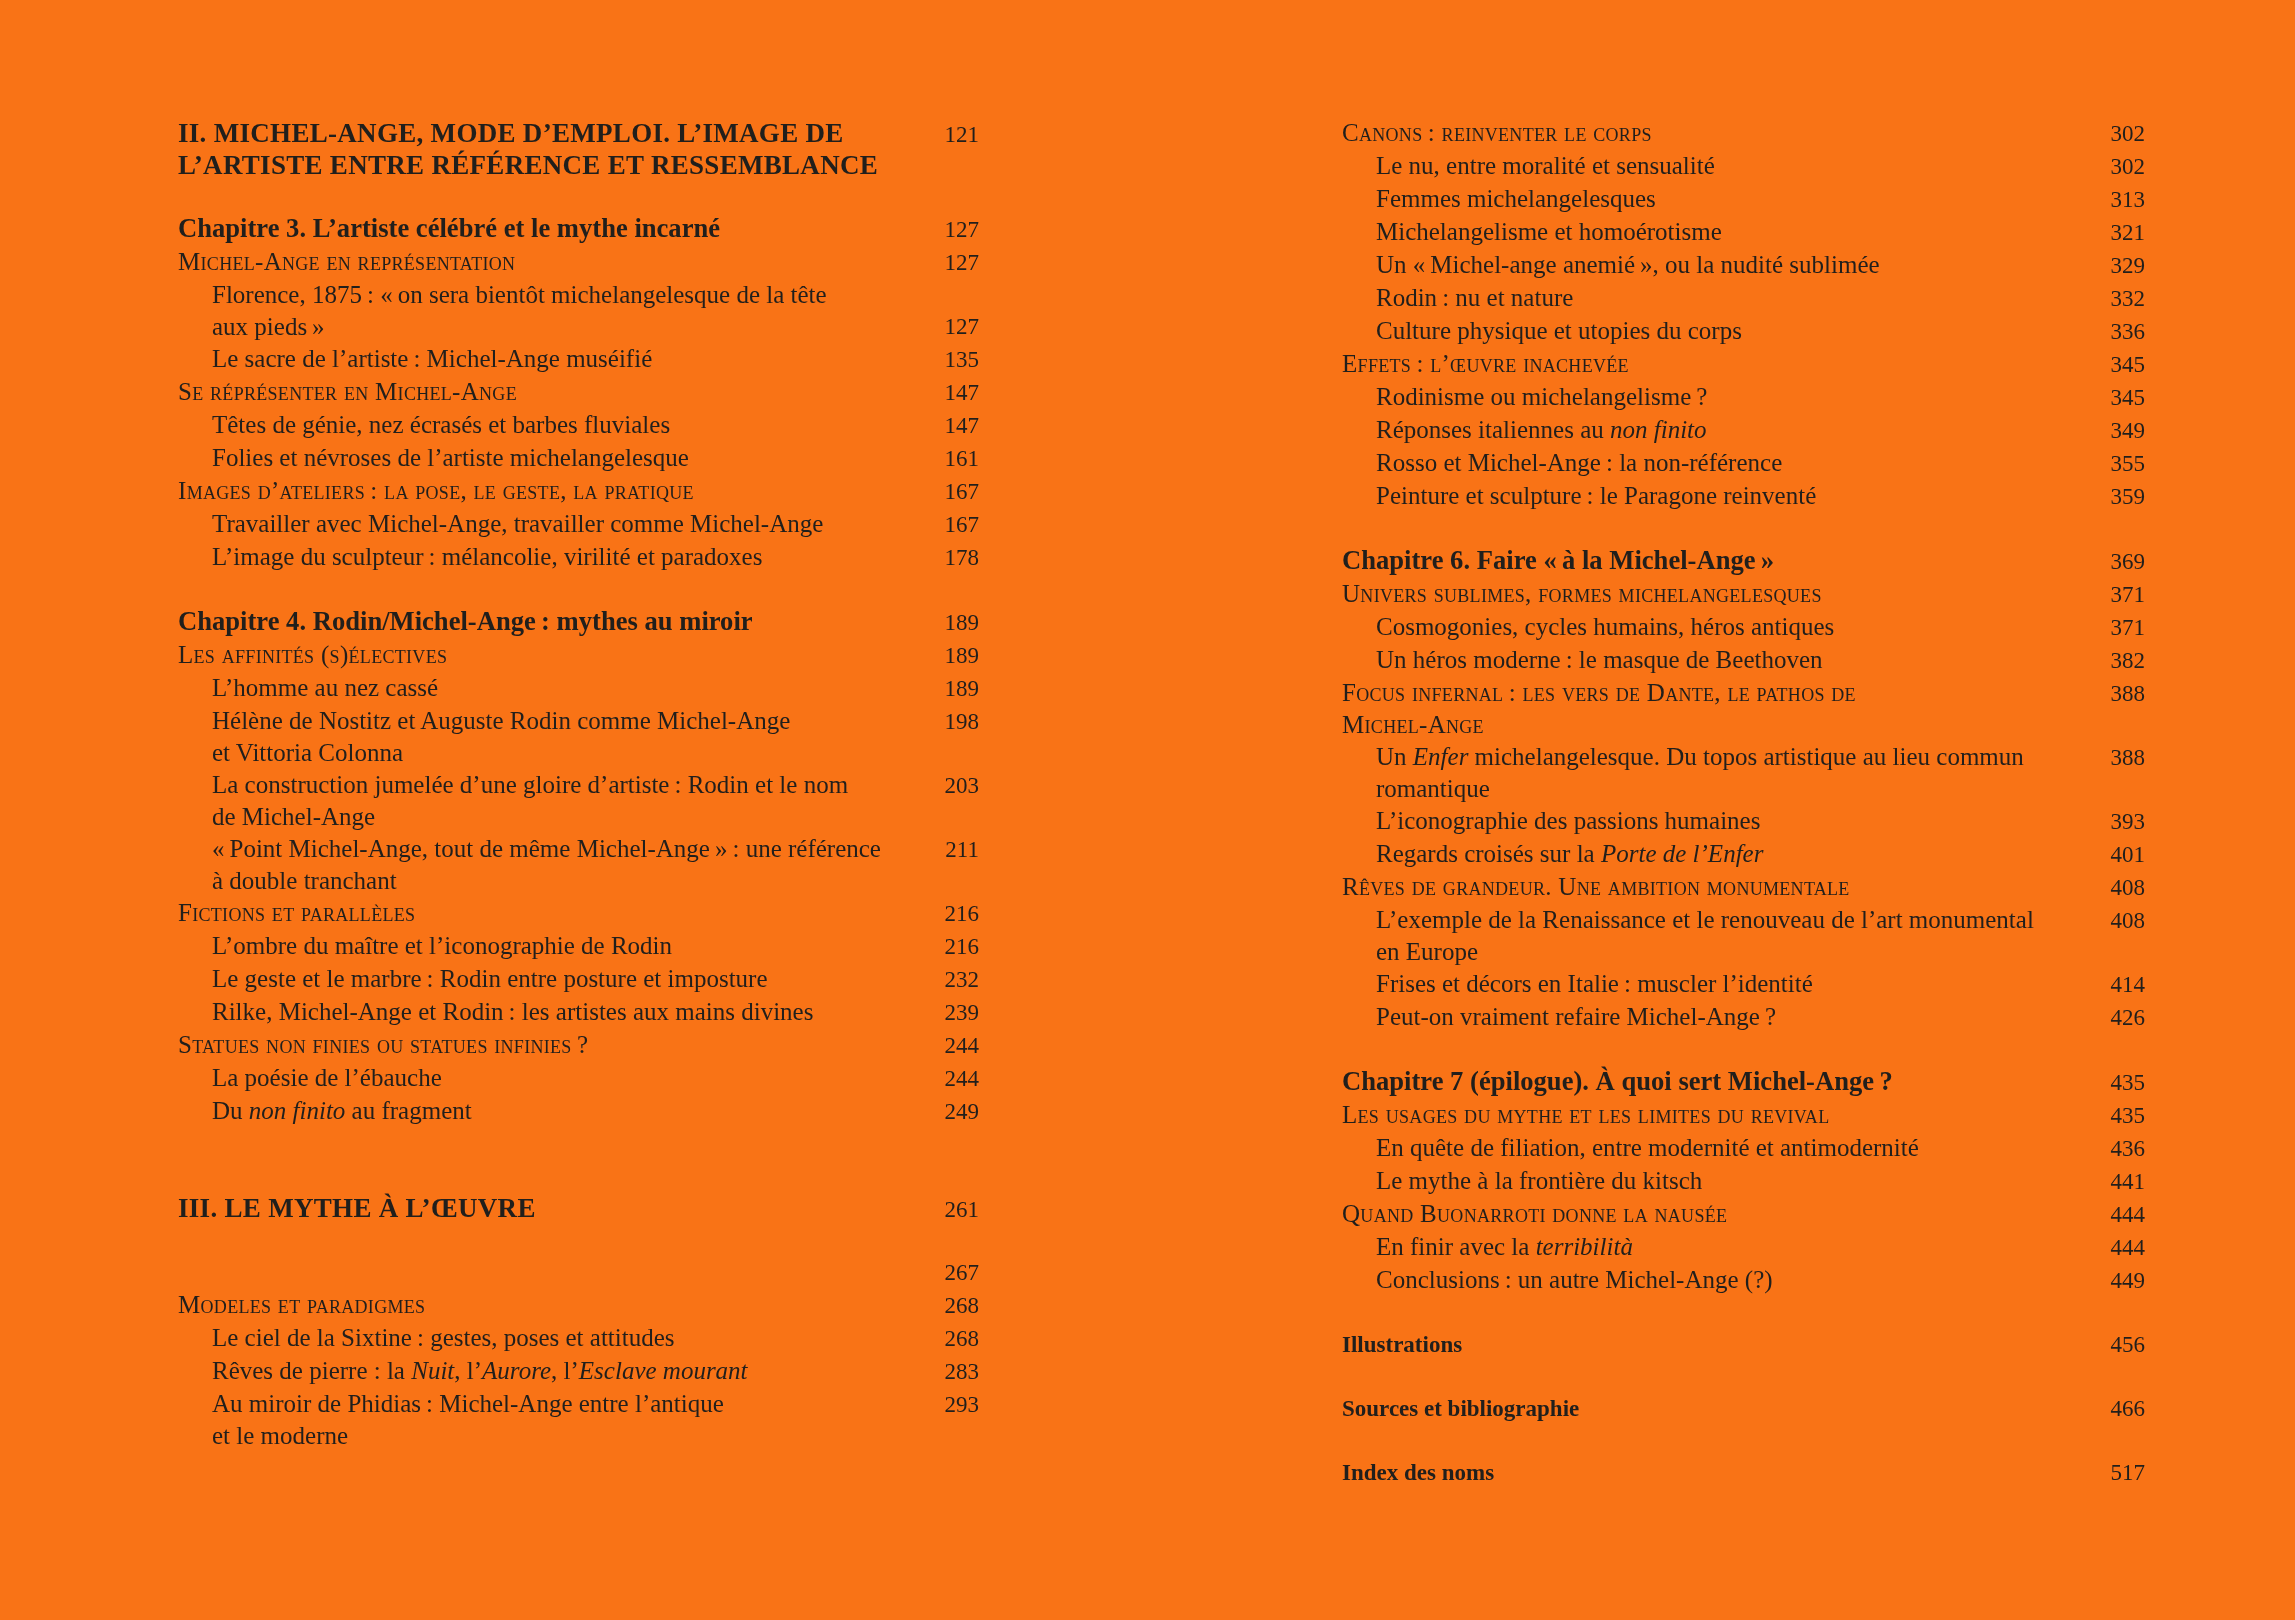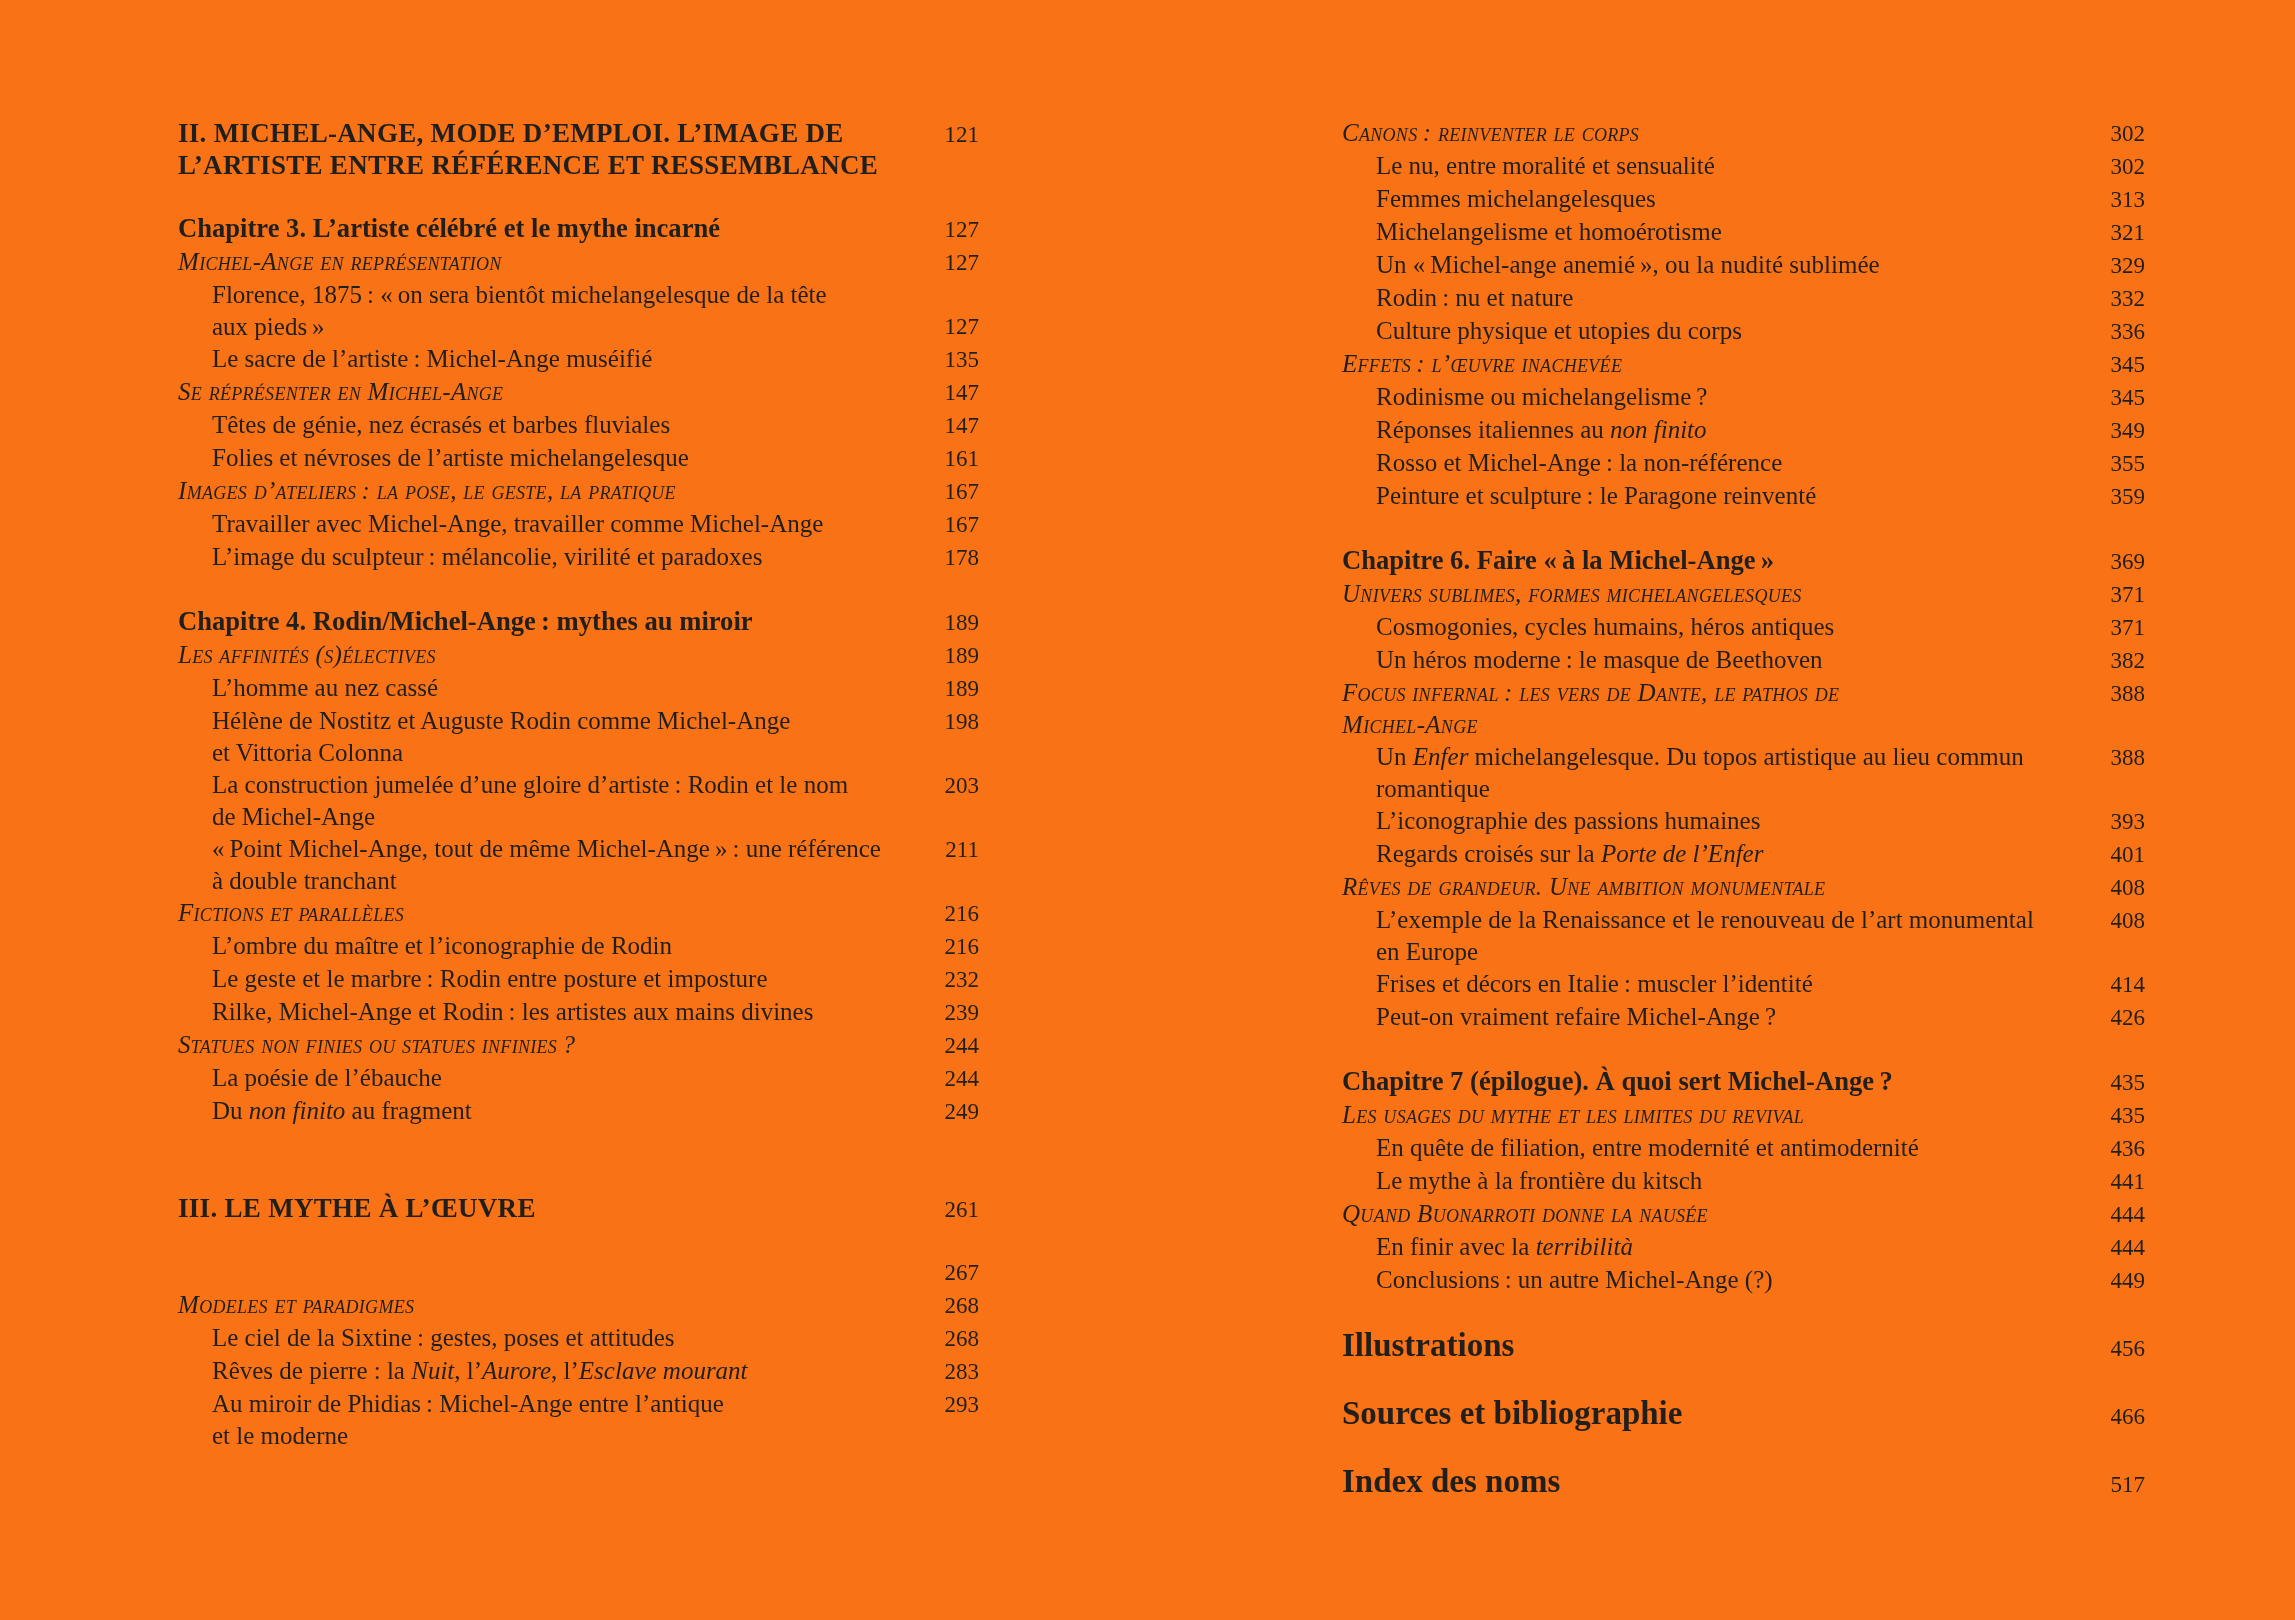--- a/index.html
+++ b/index.html
@@ -21,32 +21,31 @@
 
   .row { display: flex; align-items: baseline; }
   .row .label { min-width: 0; }
   .row .line { white-space: nowrap; }
 
   .row.item .label { padding-left: 34px; }
 
   .row.section .label {
     font-variant: small-caps;
     letter-spacing: 0.3px;
-    font-style: italic;
   }
   .row.chapter { margin-top: 31px; }
   .row.chapter .label {
     font-weight: 700; font-size: 26.6px;
   }
   .row.part .label {
     font-weight: 700; font-size: 27px; letter-spacing: 0.3px;
   }
   .row.part.sp3 { margin-top: 64px; }
   .row.back { margin-top: 32px; }
-  .row.back .label { font-weight: 700; font-size: 33px; }
+  .row.back .label { font-weight: 700; font-size: 23px; }
 
   .num {
     margin-left: auto;
     min-width: 74px;
     text-align: right;
     font-size: 23px;
     padding-left: 15.4px;
     flex: 0 0 auto;
   }
   .num.bottom { align-self: flex-end; }

